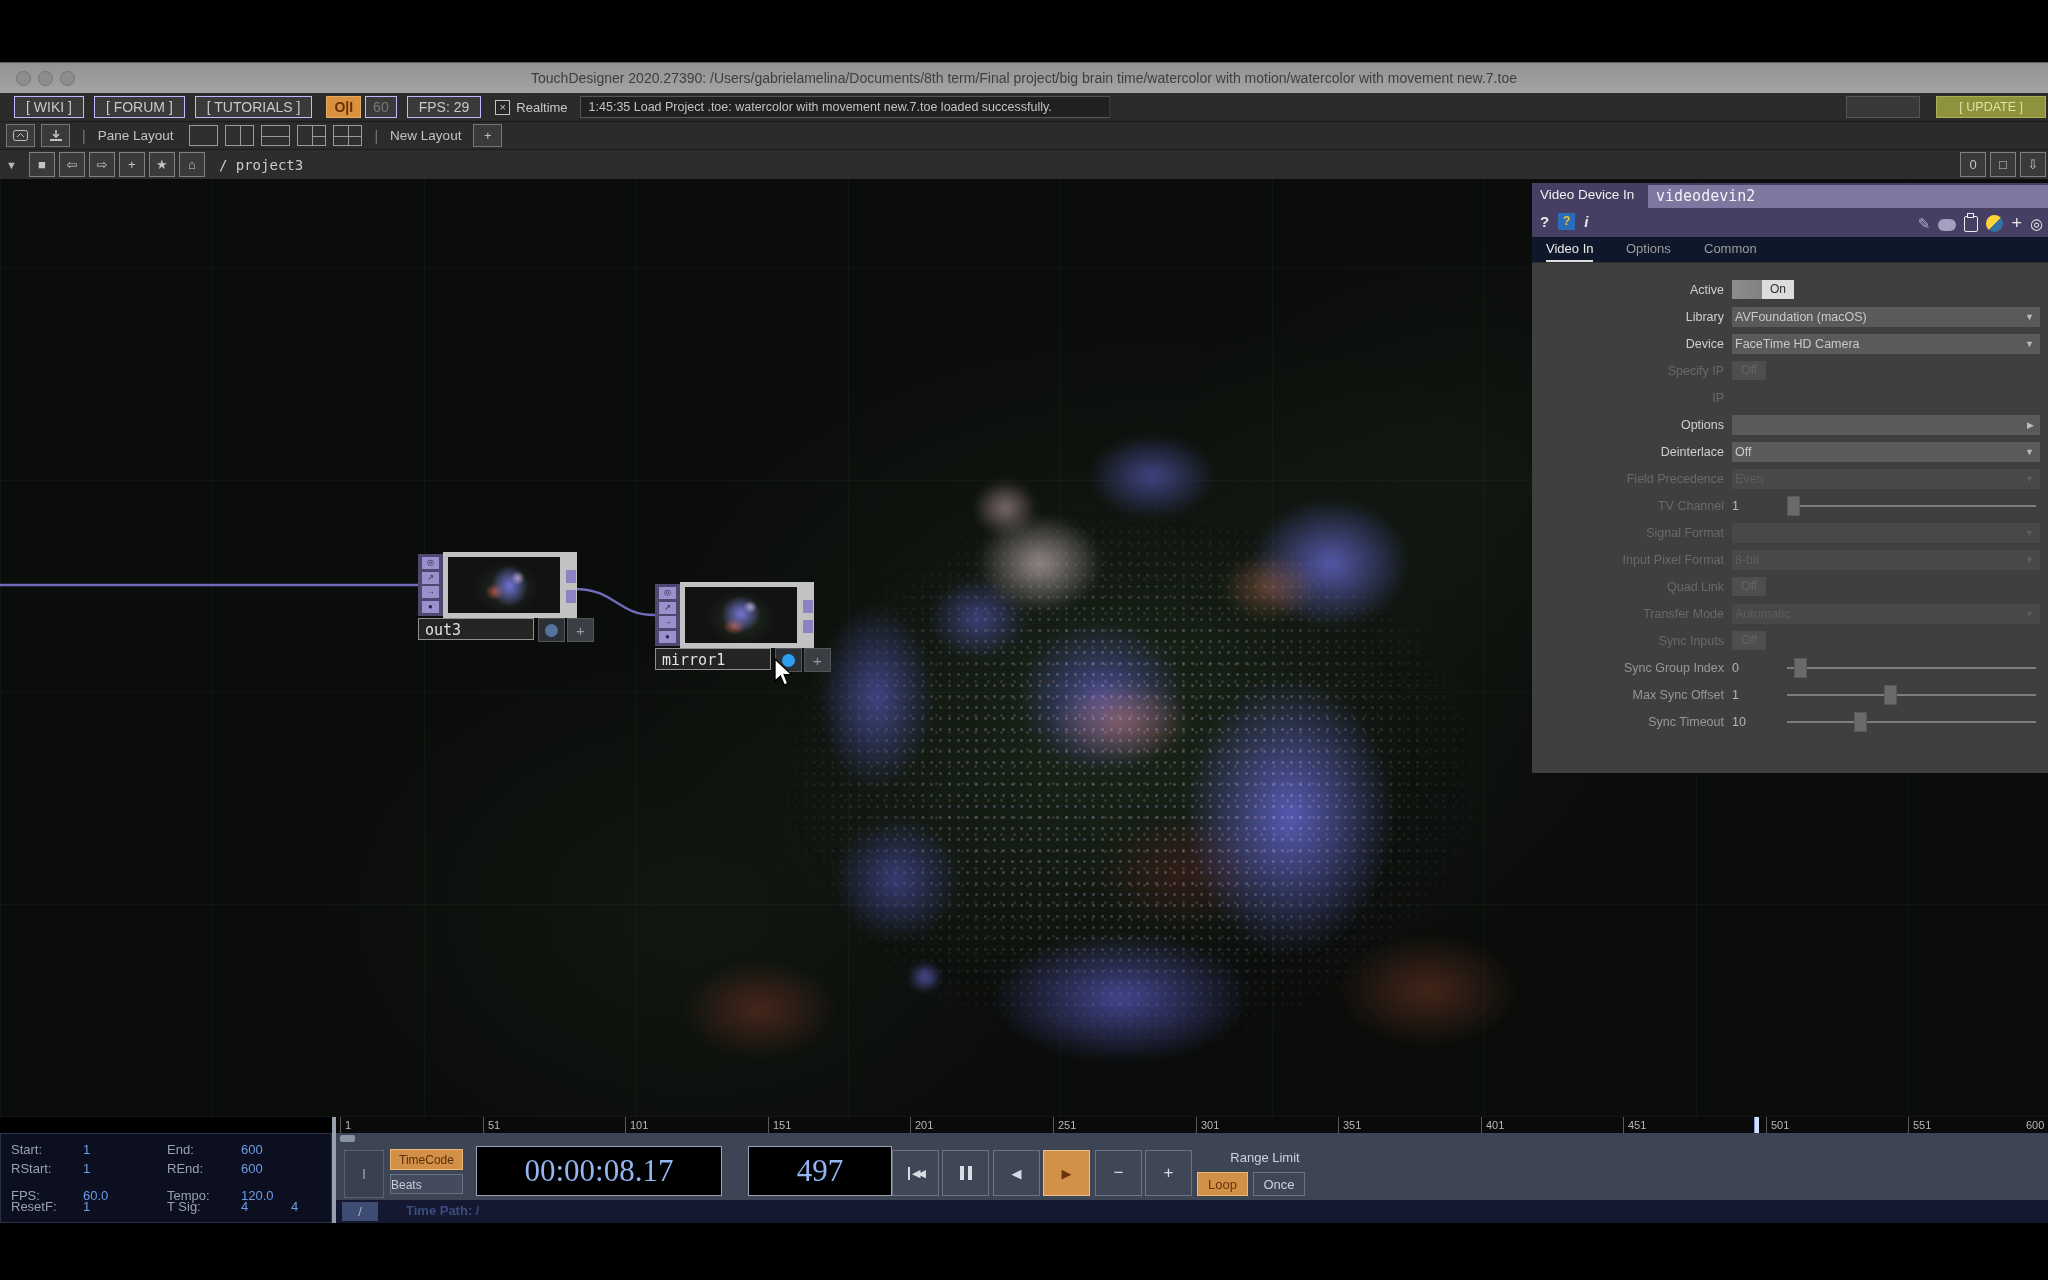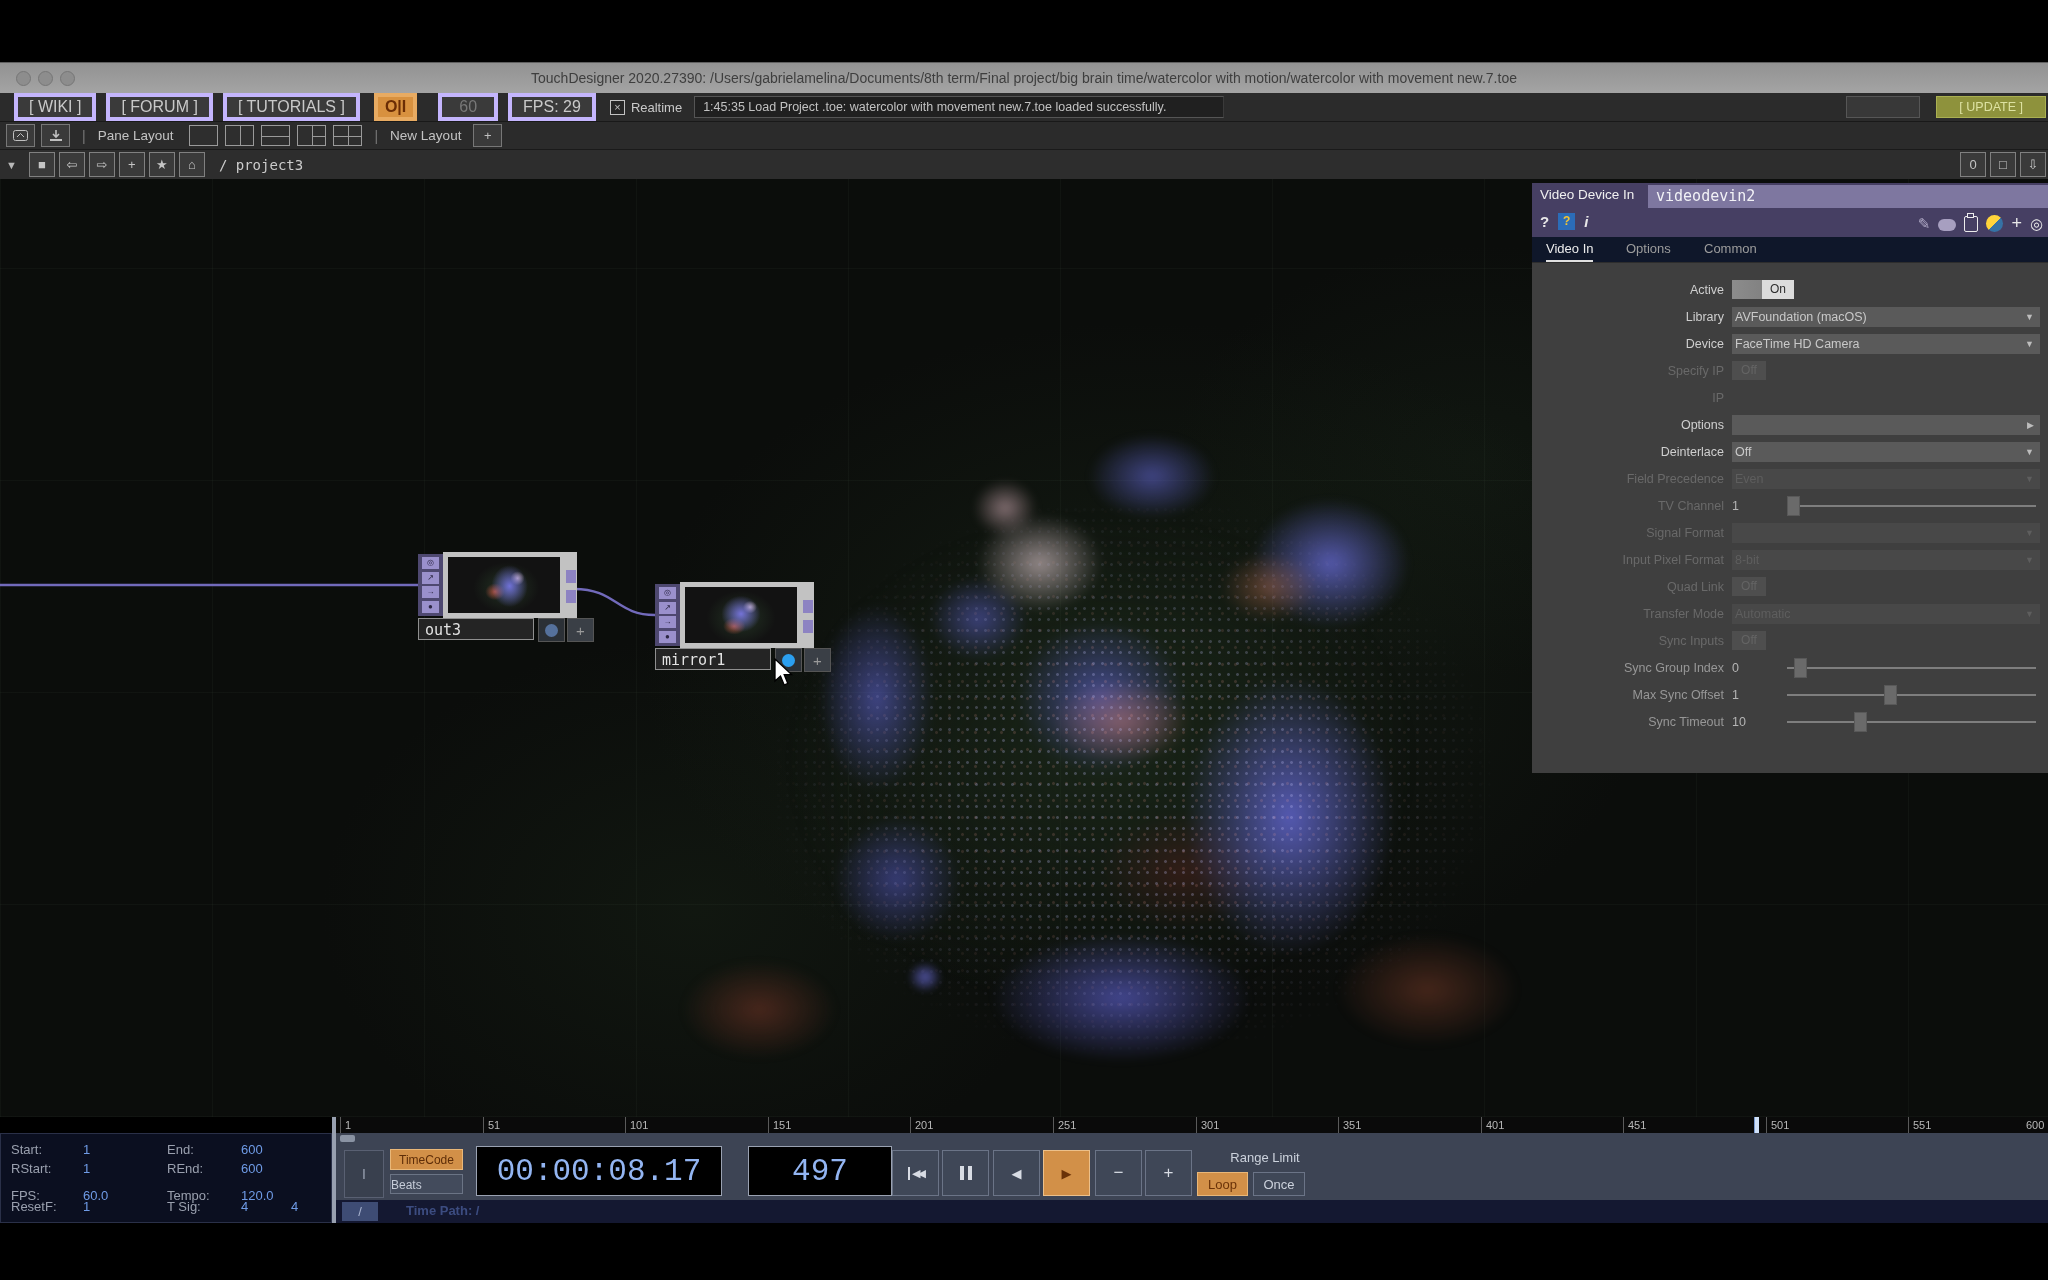--- a/index.html
+++ b/index.html
@@ -7,24 +7,24 @@
        font-family:"Liberation Sans",sans-serif;-webkit-font-smoothing:antialiased}
   
   #titlebar{position:absolute;left:0;top:62px;width:2048px;height:30px;
     background:linear-gradient(#929292,#a4a4a4);border-top:1px solid #5f5f5f;border-bottom:1px solid #7c7c7c}
   .tlight{position:absolute;top:8px;width:13px;height:13px;border-radius:50%;background:#8d8d8d;border:1px solid #767676}
   #win-title{position:absolute;left:0;right:0;top:0;height:30px;line-height:30px;text-align:center;
     color:#3e3e3e;font-size:14px;white-space:nowrap}
   
   #menubar{position:absolute;left:0;top:93px;width:2048px;height:28px;background:#2b2b2b;
     border-bottom:1px solid #191919;display:flex;align-items:center}
-  .mchip{height:20px;line-height:20px;padding:0 11px;background:#3a3a3a;border:4px solid #c4b5fd;
-    color:#c9c9c9;font-size:16px;margin-left:10px;white-space:nowrap}
+  .mchip{height:20px;line-height:20px;padding:0 11px;background:#3a3a3a;border:1px solid #c4b5fd;
+    color:#c9c9c9;font-size:14px;margin-left:10px;white-space:nowrap}
   .chip-oi{background:#d8913f;border-color:#e8ab62;color:#6b2d05;font-weight:bold;padding:0 7px;margin-left:14px}
-  .chip-60{color:#787878;padding:0 17px;margin-left:21px}
+  .chip-60{color:#787878;padding:0 7px;margin-left:4px}
   .chip-fps{margin-left:10px}
   .realtime{display:flex;align-items:center;margin-left:14px;color:#c9c9c9;font-size:13px}
   .cbx{display:inline-block;width:13px;height:13px;border:1px solid #c2c2c2;color:#c2c2c2;font-size:11px;
     line-height:12px;text-align:center;margin-right:6px;background:#262626}
   #status-bar{height:20px;line-height:20px;margin-left:12px;width:512px;background:#202020;
     border:1px solid #555;border-right-color:#3a3a3a;color:#c2c2c2;font-size:12.5px;padding:0 8px;
     white-space:nowrap;overflow:hidden}
   #menu-spacer{flex:1}
   .empty-box{width:72px;height:20px;background:#383838;border:1px solid #565656;margin-right:16px}
   #update-btn{height:20px;line-height:20px;padding:0 22px;background:#8e923c;border:1px solid #aab052;
@@ -155,21 +155,21 @@
   
   #transport{position:absolute;left:336px;top:1133px;width:1712px;height:67px;background:#3d4454}
   #scroll-handle{position:absolute;left:4px;top:2px;width:15px;height:7px;background:#8a93a3;border-radius:2px}
   #ibeam{position:absolute;left:8px;top:17px;width:38px;height:46px;background:#39404e;border:1px solid #596072;
     color:#9aa2b2;font-size:14px;display:flex;align-items:center;justify-content:center}
   #btn-timecode{position:absolute;left:54px;top:16px;width:73px;height:21px;background:#d29048;border:1px solid #e9b778;
     color:#5e2d08;font-size:12px;text-align:center;line-height:21px;box-sizing:border-box}
   #btn-beats{position:absolute;left:54px;top:41px;width:73px;height:20px;background:#434b5c;border:1px solid #6b7485;
     color:#c6ccd8;font-size:12px;line-height:20px;box-sizing:border-box}
   .lcd{position:absolute;top:13px;height:50px;background:#000;border:1px solid #9aa2b2;box-sizing:border-box;
-    color:#93b5f2;font-family:Liberation Mono, monospace;display:flex;align-items:center;justify-content:center;font-size:31px}
+    color:#93b5f2;font-family:Liberation Serif, serif;display:flex;align-items:center;justify-content:center;font-size:31px}
   #lcd-time{left:140px;width:246px}
   #lcd-frame{left:412px;width:144px}
   .tbtn{position:absolute;top:17px;width:47px;height:46px;background:#3f4757;border:1px solid #6b7487;box-sizing:border-box;
     color:#d8dce4;display:flex;align-items:center;justify-content:center;font-size:13px}
   .tbtn.active{background:#d29048;border-color:#ecc08a;color:#6a3208}
   .pausebars{display:flex;gap:4px}
   .pausebars i{display:block;width:4px;height:14px;background:#d8dce4}
   .rwbar{display:inline-block;width:2px;height:13px;background:#d8dce4;margin-right:2px;vertical-align:middle}
   #range-limit-label{position:absolute;left:864px;top:17px;width:130px;text-align:center;color:#ccd2dc;font-size:13px}
   #btn-loop{position:absolute;left:861px;top:39px;width:51px;height:24px;background:#d29048;border:1px solid #e9b778;

